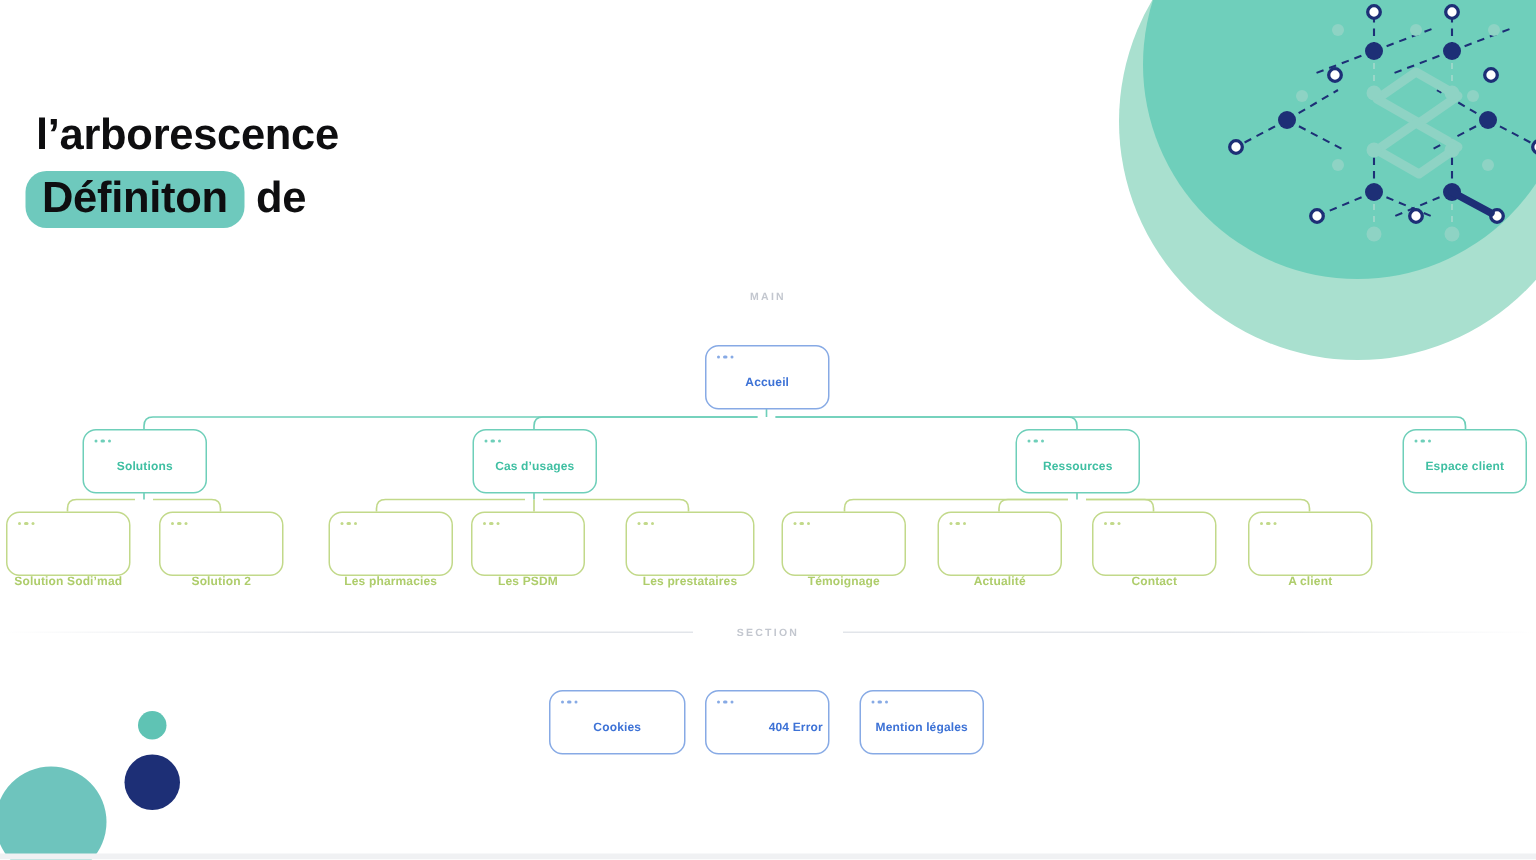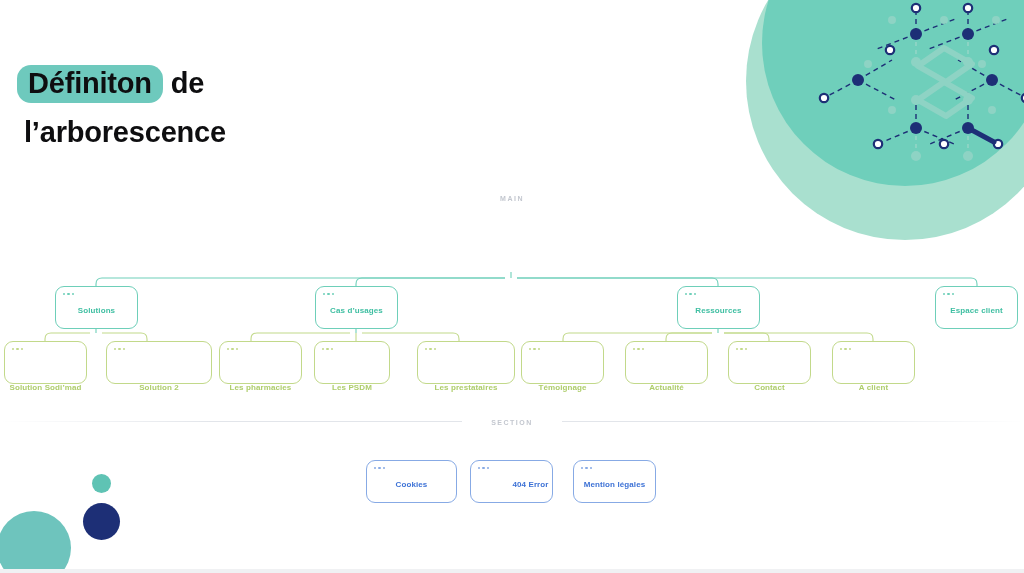--- a/index.html
+++ b/index.html
@@ -174,24 +174,24 @@
         <circle cx="172" cy="164" r="5"></circle>
     </g>
   </svg>
 
   <div class="deco-bl-big"></div>
   <div class="deco-bl-small"></div>
   <div class="deco-bl-navy"></div>
   <div class="bottom-rule"></div>
 
   <div class="title-wrap">
+    <div class="title-line second">l’arborescence</div>
     <div class="title-line">
       <span class="hl">Définiton</span><span> de</span>
     </div>
-    <div class="title-line second">l’arborescence</div>
   </div>
 
   <div class="band-label" style="left:462px; top:195px; width:100px;">MAIN</div>
 
   <div class="section-divider">
     <div class="ln l"></div>
       <div class="ln r"></div>
   </div>
   <div class="band-label" style="left:462px; top:417px; width:100px; background:#fff; padding:2px 0;">SECTION</div>
 
@@ -221,20 +221,28 @@
 
     <g stroke="#c2d98a" stroke-width="1.1" fill="none">
       <path d="M563 341 L563 339 Q563 333 569 333 L712 333"></path>
       <path d="M666 341 L666 339 Q666 333 672 333 L712 333"></path>
       <path d="M769 341 L769 339 Q769 333 763 333 L724 333"></path>
       <path d="M873 341 L873 339 Q873 333 867 333 L724 333"></path>
     </g>
     <path d="M718 322 L718 333" stroke="#6ecfb9" stroke-width="1.1" fill="none"></path>
   </svg>
 
+  <div class="node blue" style="left:470px; top:230px; width:83px; height:43px;">
+    <span class="dots">
+        <i></i>
+        <i></i>
+        <i></i>
+      </span>
+    <span class="lbl">Accueil</span>
+  </div>
 
   <div class="node teal" style="left:55px; top:286px; width:83px; height:43px;">
     <span class="dots">
         <i></i>
         <i></i>
         <i></i>
       </span>
     <span class="lbl">Solutions</span>
   </div>
   <div class="node teal" style="left:315px; top:286px; width:83px; height:43px;">
@@ -263,21 +271,21 @@
   </div>
 
   <div class="node green" style="left:4px; top:341px; width:83px; height:43px;">
     <span class="dots">
         <i></i>
         <i></i>
         <i></i>
       </span>
     <span class="lbl">Solution Sodi’mad</span>
   </div>
-  <div class="node green" style="left:106px; top:341px; width:106px; height:43px;">
+  <div class="node green" style="left:106px; top:341px; width:83px; height:43px;">
     <span class="dots">
         <i></i>
         <i></i>
         <i></i>
       </span>
     <span class="lbl">Solution 2</span>
   </div>
   <div class="node green" style="left:219px; top:341px; width:83px; height:43px;">
     <span class="dots">
         <i></i>
@@ -287,21 +295,21 @@
     <span class="lbl">Les pharmacies</span>
   </div>
   <div class="node green" style="left:314px; top:341px; width:76px; height:43px;">
     <span class="dots">
         <i></i>
         <i></i>
         <i></i>
       </span>
     <span class="lbl">Les PSDM</span>
   </div>
-  <div class="node green" style="left:417px; top:341px; width:98px; height:43px;">
+  <div class="node green" style="left:417px; top:341px; width:86px; height:43px;">
     <span class="dots">
         <i></i>
         <i></i>
         <i></i>
       </span>
     <span class="lbl">Les prestataires</span>
   </div>
   <div class="node green" style="left:521px; top:341px; width:83px; height:43px;">
     <span class="dots">
         <i></i>

